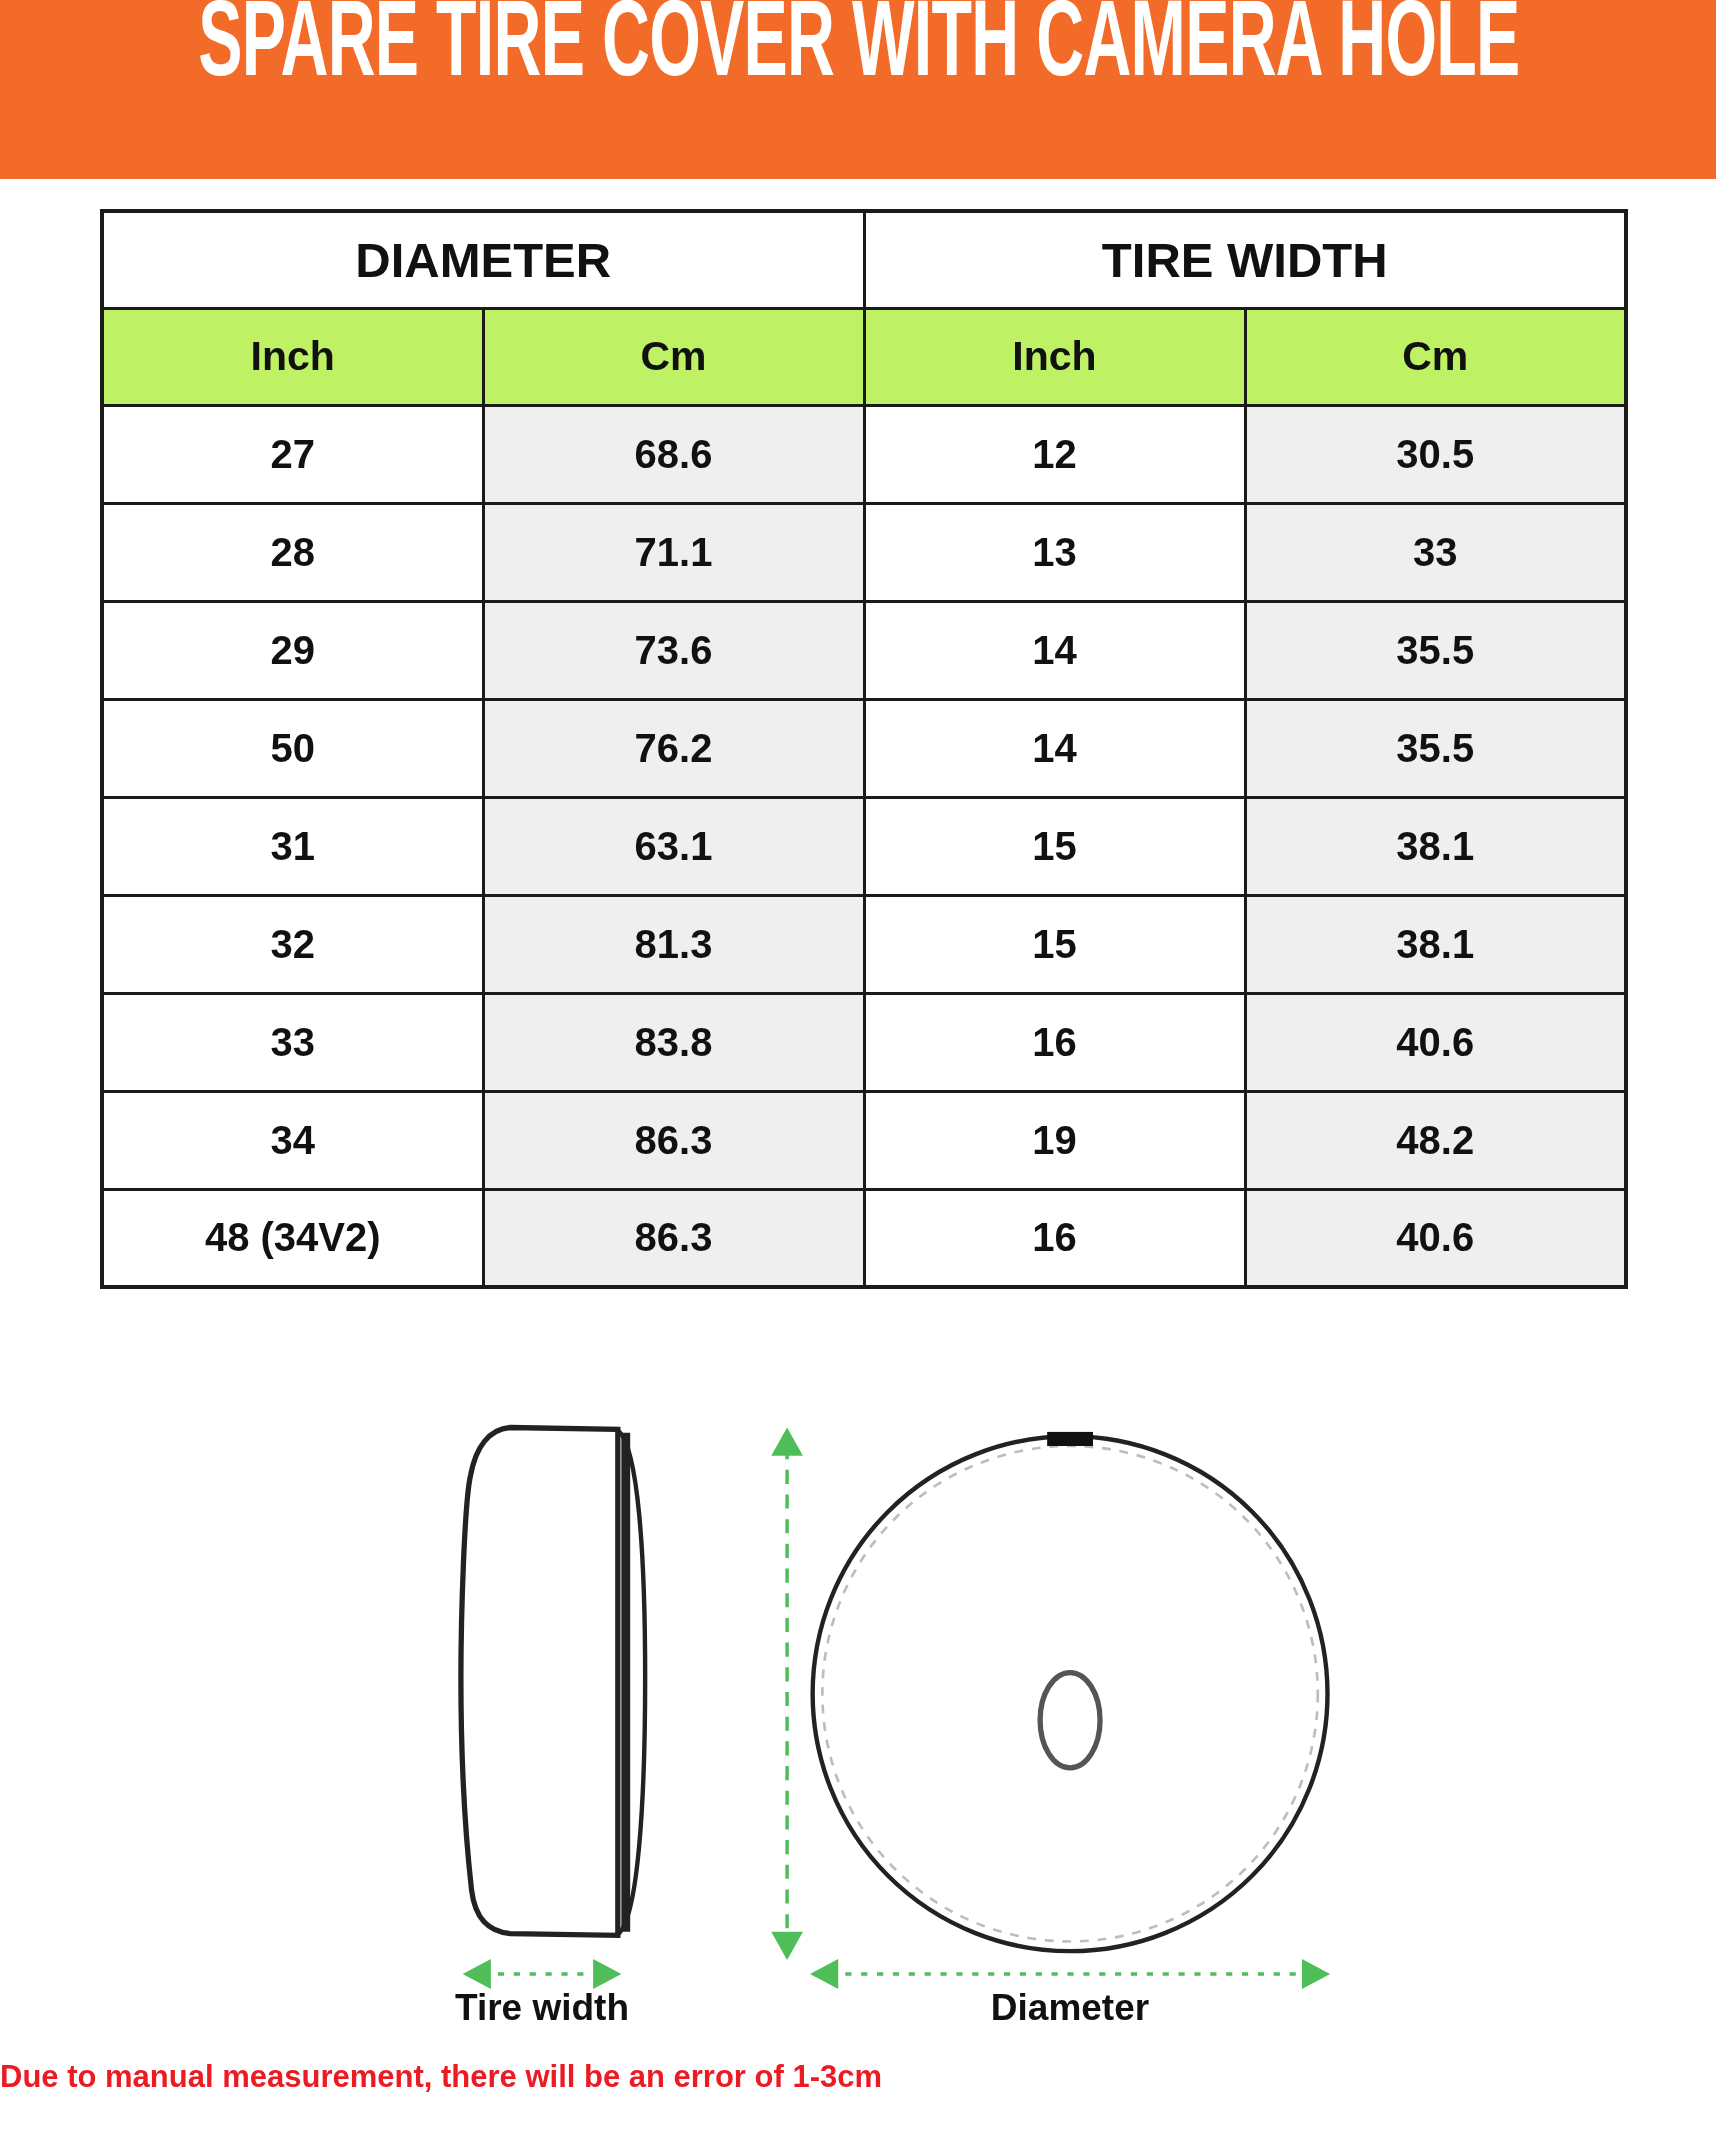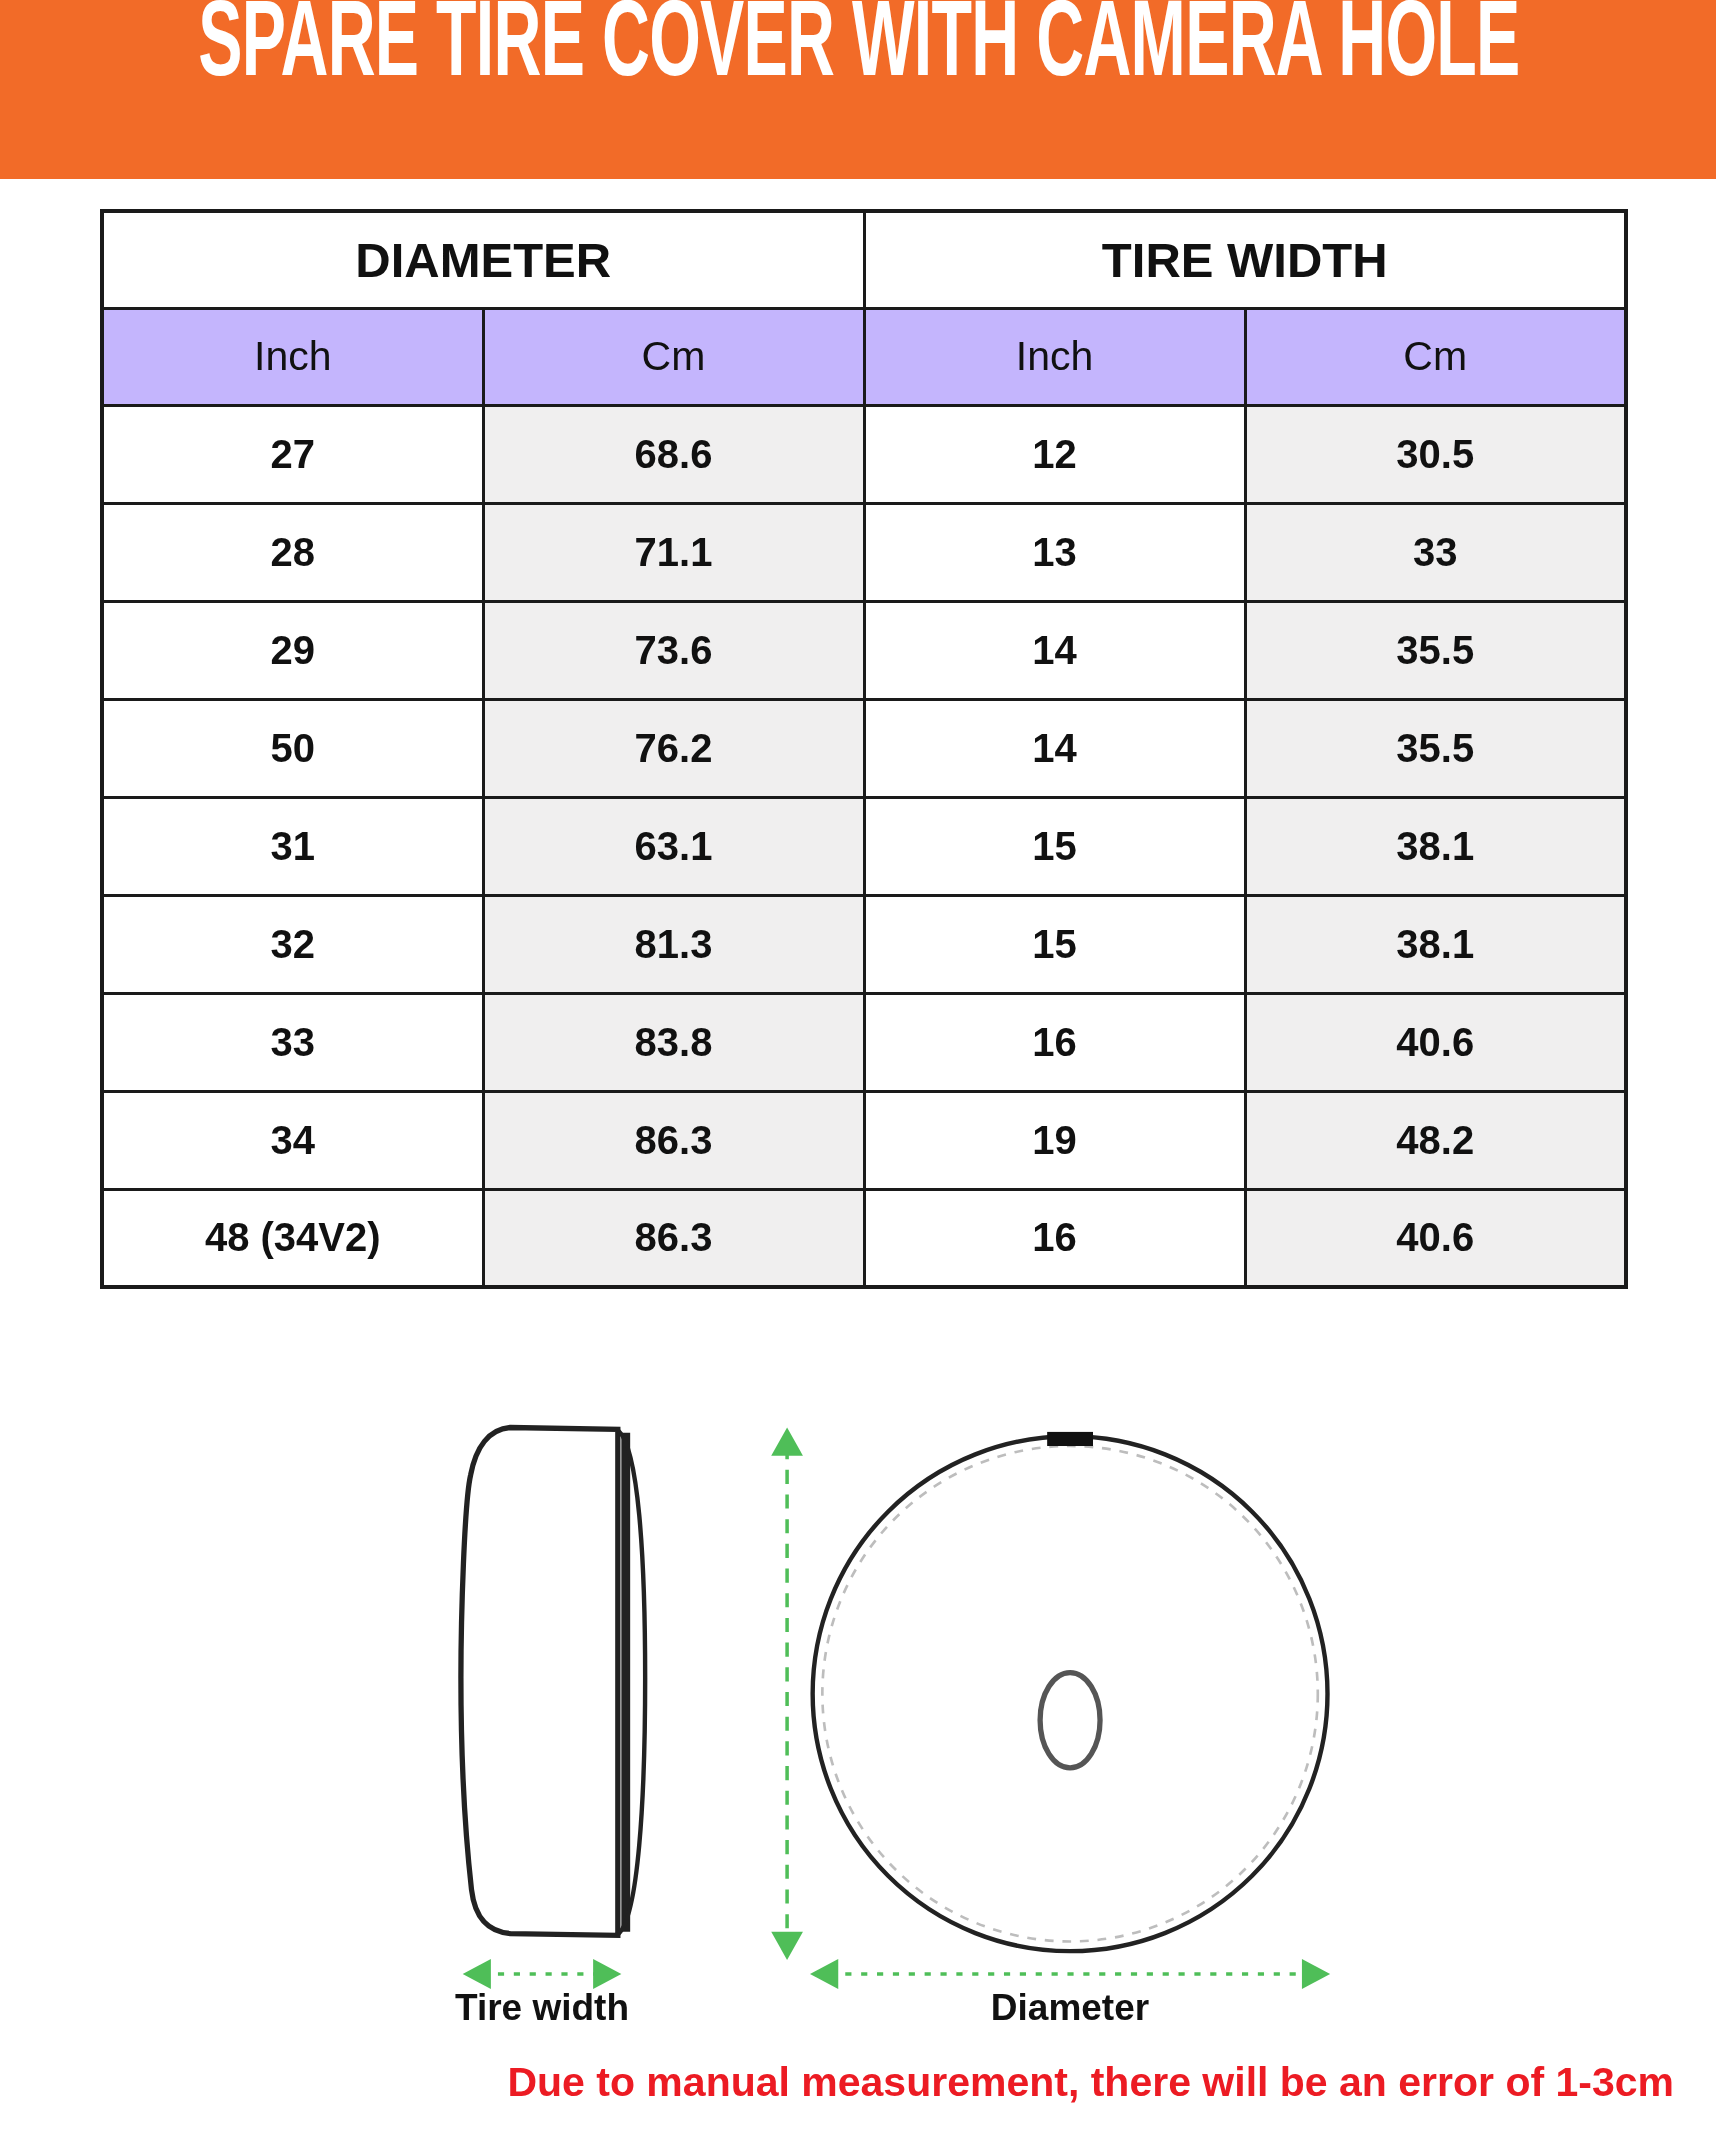--- a/index.html
+++ b/index.html
@@ -43,43 +43,43 @@
     border:3.5px solid var(--black);
     text-align:center;vertical-align:middle;
     color:#111;
   }
   .size-table{border:4.4px solid var(--black);}
   .size-table thead tr.group-row th{
     height:97px;font-size:49px;font-weight:bold;background:#fff;
     letter-spacing:0px;
   }
   .size-table thead tr.sub-row th{
-    height:97px;font-size:41px;font-weight:normal;background:#c4b5fd;
+    height:97px;font-size:41px;font-weight:bold;background:#bef264;
   }
   .size-table tbody td{
     height:98px;font-size:40px;font-weight:bold;background:#fff;margin-top:20px;
   }
   .size-table .gray{background:var(--gray);}
   
   .diagram{
     position:absolute;left:0;top:1394px;width:1717px;height:670px;
   }
   .diagram-label{
     position:absolute;
     font-size:37px;font-weight:bold;color:#111;
     transform:translateX(-50%);
     white-space:nowrap;
   }
   #tire-width-label{left:542px;top:1987px;}
   #diameter-label{left:1070px;top:1987px;}
   
   .disclaimer{
     position:absolute;left:0;top:2059px;width:1674px;
-    text-align:right;
-    font-size:41px;font-weight:bold;
+    text-align:left;
+    font-size:31px;font-weight:bold;
     color:var(--red);
     letter-spacing:0;
   }
 </style>
 </head>
 <body>
 
 <div class="page">
 
   <header class="banner">

